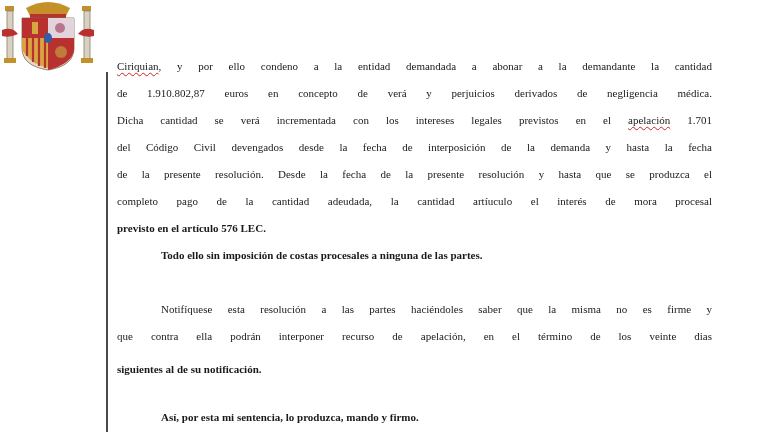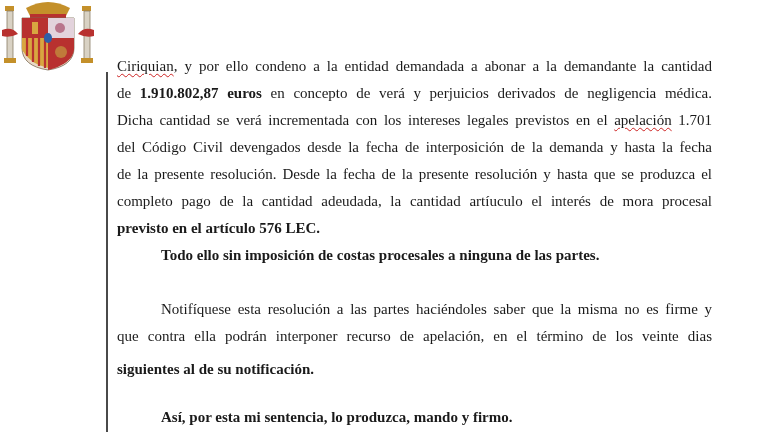--- a/index.html
+++ b/index.html
@@ -9,27 +9,27 @@
   }
   .logo { position:absolute; left:0; top:0; width:96px; height:100px; }
   .logo svg { position:absolute; left:0; top:0; }
   .logo-text {
     position:absolute; left:0; top:73px; width:92px; text-align:center;
     font-size:10.5px; line-height:12px; color:#222; letter-spacing:-0.2px;
   }
   .margin-line { position:absolute; left:106px; top:72px; width:2px; height:360px; background:#4a4a4a; }
   .doc { position:absolute; left:117px; top:56px; width:595px; }
   .line {
-    position:absolute; left:0; width:595px; font-size:15px; line-height:20px;
+    position:absolute; left:0; width:595px; font-size:11px; line-height:20px;
     white-space:nowrap; text-align:justify; text-align-last:justify;
   }
   .line.last { text-align-last:left;font-weight:bold; }
   .indent { padding-left:44px; width:551px; }
   .spell { text-decoration:underline wavy #cc2222; text-decoration-thickness:1px; text-underline-offset:2px; }
-  b { font-weight:bold; }
+  b { font-weight:normal; }
 </style>
 </head>
 <body>
 
 <div class="logo">
   <svg width="96" height="72" viewBox="0 0 96 72">
 
     <path d="M26 8 Q48 -4 70 8 L66 16 L30 16 Z" fill="#c4902a"></path>
     <rect x="30" y="14" width="36" height="4" fill="#b8312f"></rect>
 

